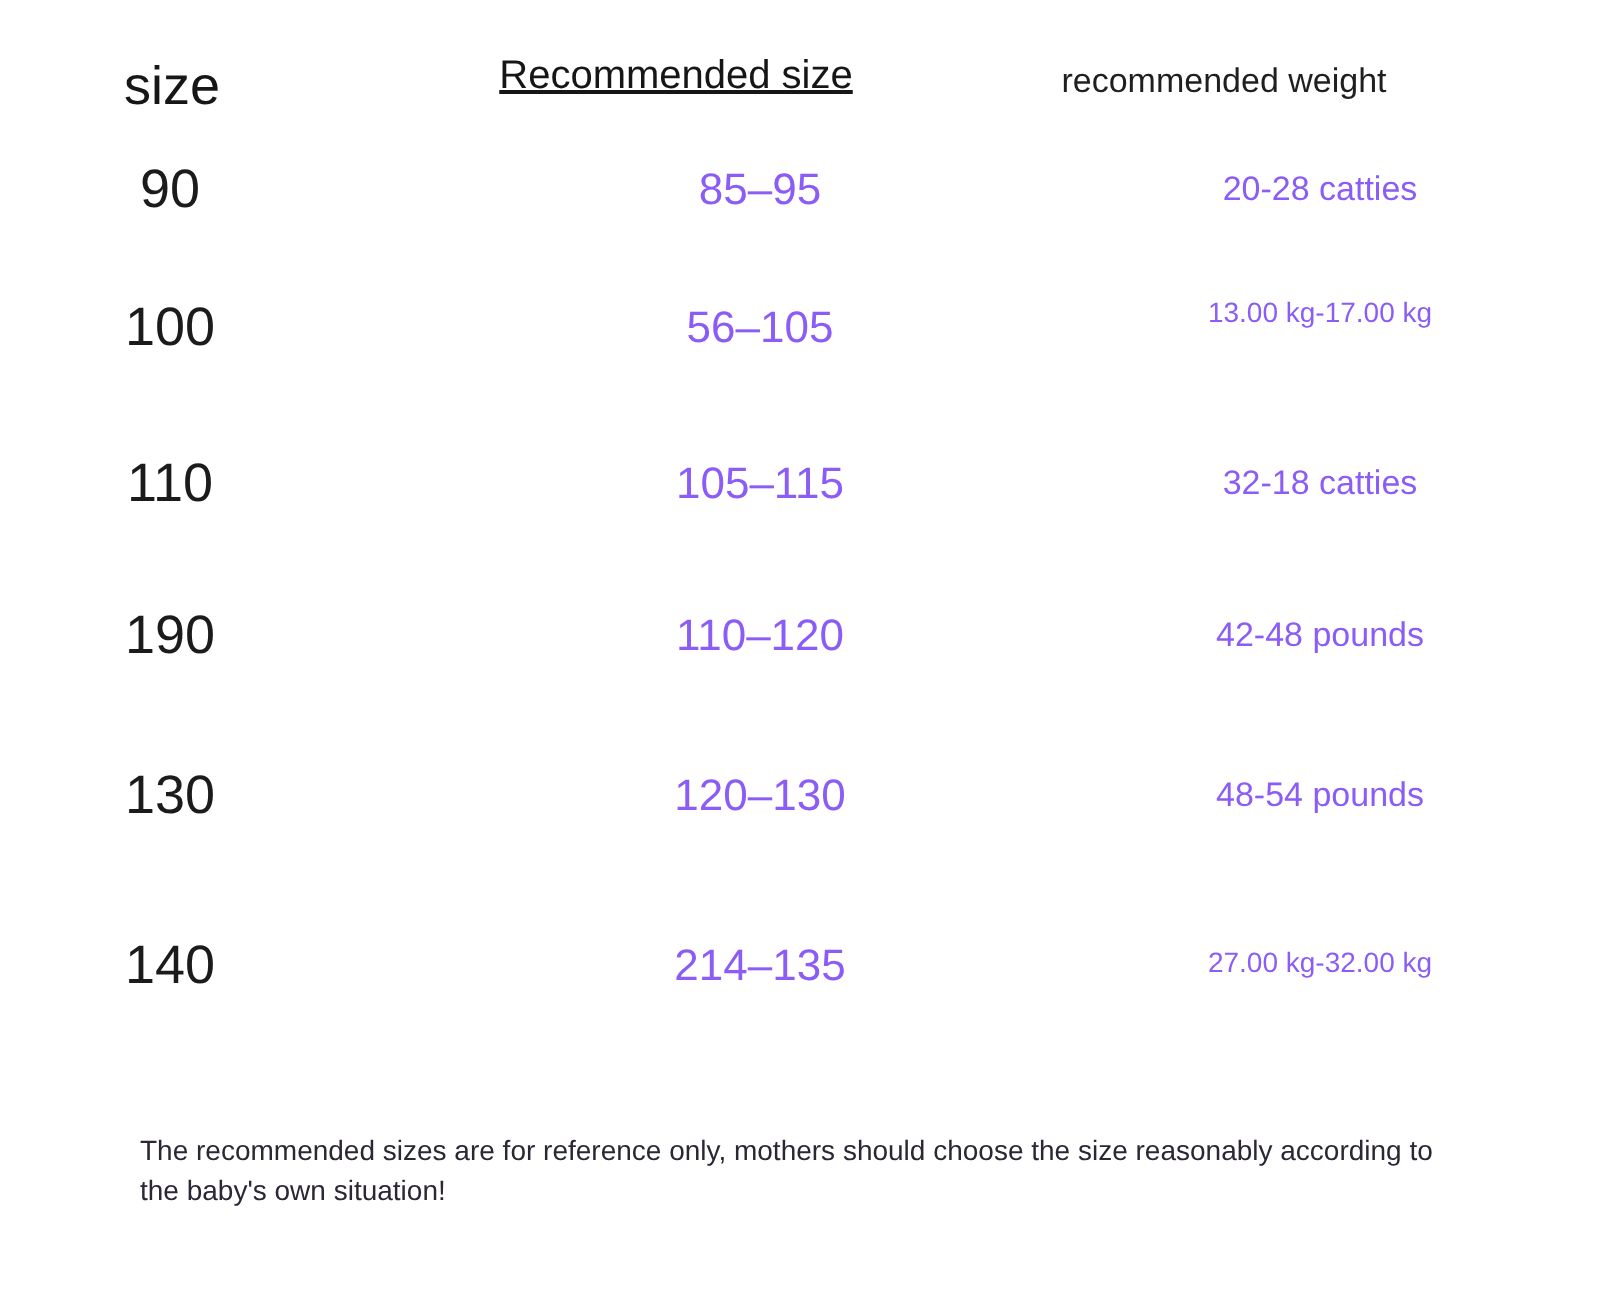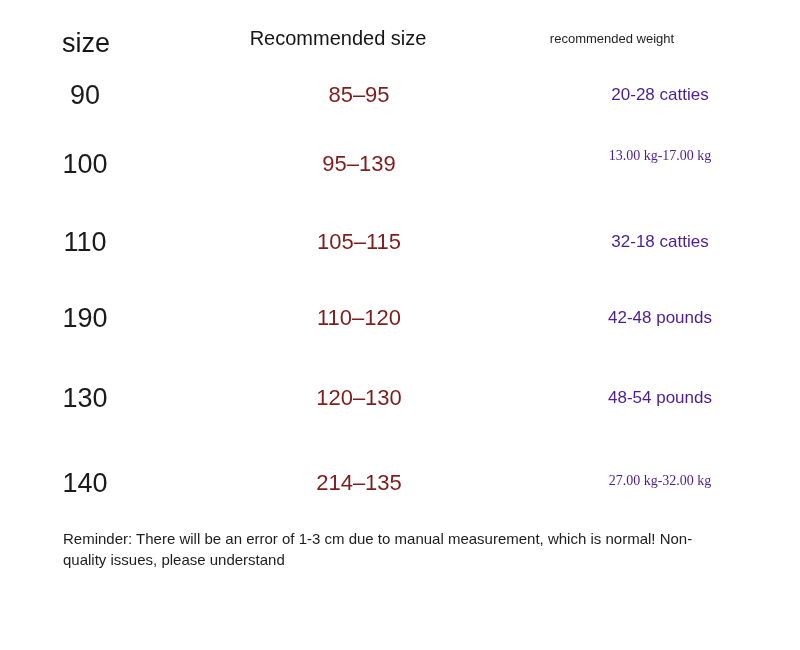--- a/index.html
+++ b/index.html
@@ -24,44 +24,45 @@
   
   .hdr { position: absolute; white-space: nowrap; color: #161616; }
   .hdr-size {
     left: 62px; top: 28px;
     font-size: 27px;
   }
   .hdr-rec {
     left: 338px; top: 27px;
     transform: translateX(-50%);
     font-size: 20px;
+    text-decoration: underline;
   }
   .hdr-wt {
     left: 612px; top: 31px;
     transform: translateX(-50%);
-    font-size: 13px;
+    font-size: 17px;
     color: #1f1f1f;
   }
   
   .row {
     position: absolute;
     left: 0;
     width: 800px;
     height: 0;
   }
   .cell {
     position: absolute;
     top: 0;
     transform: translate(-50%, -50%);
     white-space: nowrap;
   }
   .c-size { left: 85px;  font-size: 27px; color: #1b1b1b; }
-  .c-rec  { left: 359px; font-size: 22px; color: #7f1d1d; }
-  .c-wt   { left: 660px; font-size: 17px; color: #4c1d95; }
-  .c-wt.wt-small { font-size: 14px; font-family: Liberation Serif, serif; }
+  .c-rec  { left: 380px; font-size: 22px; color: #8b5cf6; }
+  .c-wt   { left: 660px; font-size: 17px; color: #8b5cf6; }
+  .c-wt.wt-small { font-size: 14px; }
   
   .note {
     position: absolute;
     margin: 0;
   }
   .note-reminder {
     left: 63px; top: 528px;
     width: 662px;
     font-size: 15px;
     line-height: 21px;
@@ -85,21 +86,21 @@
   <div class="hdr hdr-wt">recommended weight</div>
 
   <div class="row" style="top:95px">
     <span class="cell c-size">90</span>
     <span class="cell c-rec">85–95</span>
     <span class="cell c-wt">20-28 catties</span>
   </div>
 
   <div class="row" style="top:164px">
     <span class="cell c-size">100</span>
-    <span class="cell c-rec">95–139</span>
+    <span class="cell c-rec">56–105</span>
     <span class="cell c-wt wt-small" style="top:-8px">13.00 kg-17.00 kg</span>
   </div>
 
   <div class="row" style="top:242px">
     <span class="cell c-size">110</span>
     <span class="cell c-rec">105–115</span>
     <span class="cell c-wt">32-18 catties</span>
   </div>
 
   <div class="row" style="top:318px">
@@ -113,15 +114,15 @@
     <span class="cell c-rec">120–130</span>
     <span class="cell c-wt">48-54 pounds</span>
   </div>
 
   <div class="row" style="top:483px">
     <span class="cell c-size">140</span>
     <span class="cell c-rec">214–135</span>
     <span class="cell c-wt wt-small" style="top:-2px">27.00 kg-32.00 kg</span>
   </div>
 
-  <p class="note note-reminder">Reminder: There will be an error of 1-3 cm due to manual measurement, which is normal! Non-quality issues, please understand</p>
+  <p class="note note-reference">The recommended sizes are for reference only, mothers should choose the size reasonably according to the baby's own situation!</p>
 
 </div>
 
 </body></html>

